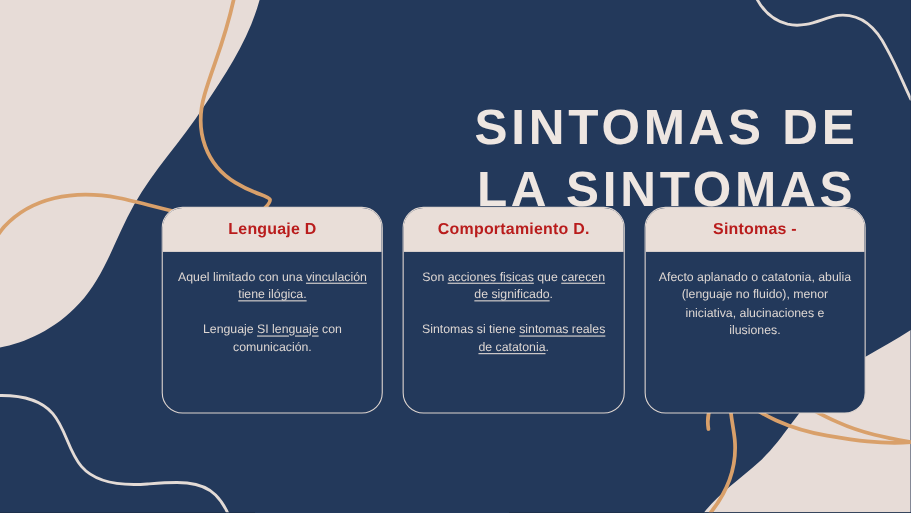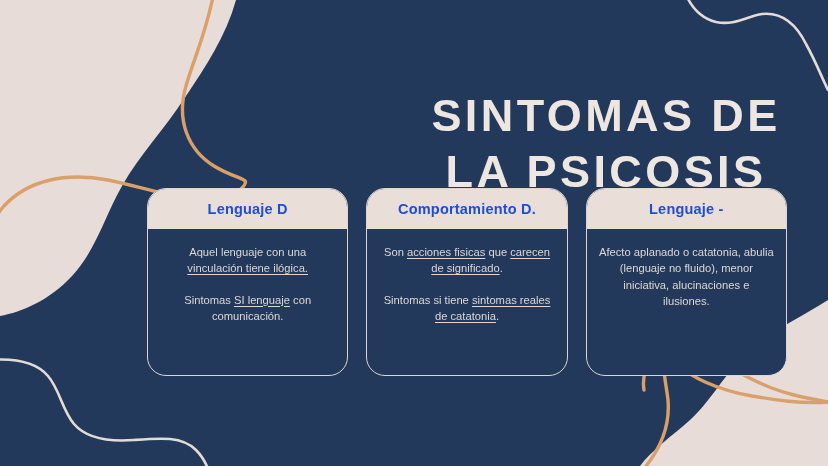--- a/index.html
+++ b/index.html
@@ -58,21 +58,21 @@
     display: flex;
     flex-direction: column;
     border: 1.4px solid #ded5d0;
     border-radius: 19px;
     overflow: hidden;
     background: #23395b;
     box-sizing: border-box;
   }
   .card-header {
     background: #e9ded8;
-    color: #1d4ed8;
+    color: #b91c1c;
     font-weight: bold;
     font-size: 14.5px;
     letter-spacing: 0.2px;
     text-align: center;
     padding: 13px 4px 12px 4px;
     line-height: 1;
   }
   .card-body {
     flex: 1;
     color: #ded7d3;
@@ -118,42 +118,42 @@
     <path d="M684,-10 C690,6 700,18 716,22 C734,26 748,16 762,14
              C782,12 796,24 806,44 C816,62 822,78 828,90" fill="none" stroke="#e3dbd6" stroke-width="2.6" stroke-linecap="round"></path>
 
     <path d="M-10,360 C16,358 36,362 48,376 C60,390 62,410 74,424
              C86,438 108,442 134,440 C160,438 182,436 196,450
              C208,462 212,478 214,492" fill="none" stroke="#e3dbd6" stroke-width="2.6" stroke-linecap="round"></path>
   </svg>
 
   <div id="title-block">
     <span class="title-line">SINTOMAS DE</span>
-    <span class="title-line">LA PSICOSIS</span>
+    <span class="title-line">LA SINTOMAS</span>
   </div>
 
   <div id="cards">
 
     <div class="card">
       <div class="card-header">Lenguaje D</div>
       <div class="card-body">
-          <p><span>Aquel lenguaje con una </span><u>vinculación tiene ilógica.</u></p>
-          <p><span>Sintomas </span><u>SI lenguaje</u><span> con comunicación.</span></p>
+          <p><span>Aquel limitado con una </span><u>vinculación tiene ilógica.</u></p>
+          <p><span>Lenguaje </span><u>SI lenguaje</u><span> con comunicación.</span></p>
         </div>
     </div>
 
     <div class="card">
       <div class="card-header">Comportamiento D.</div>
       <div class="card-body">
           <p><span>Son </span><u>acciones fisicas</u><span> que </span><u>carecen de significado</u><span>.</span></p>
           <p><span>Sintomas si tiene </span><u>sintomas reales de catatonia</u><span>.</span></p>
         </div>
     </div>
 
     <div class="card">
-      <div class="card-header">Lenguaje -</div>
+      <div class="card-header">Sintomas -</div>
       <div class="card-body">
           <p><span>Afecto aplanado o catatonia, abulia (lenguaje no fluido), menor iniciativa, alucinaciones e ilusiones.</span></p>
         </div>
     </div>
 
   </div>
 </div>
 
 </body></html>

